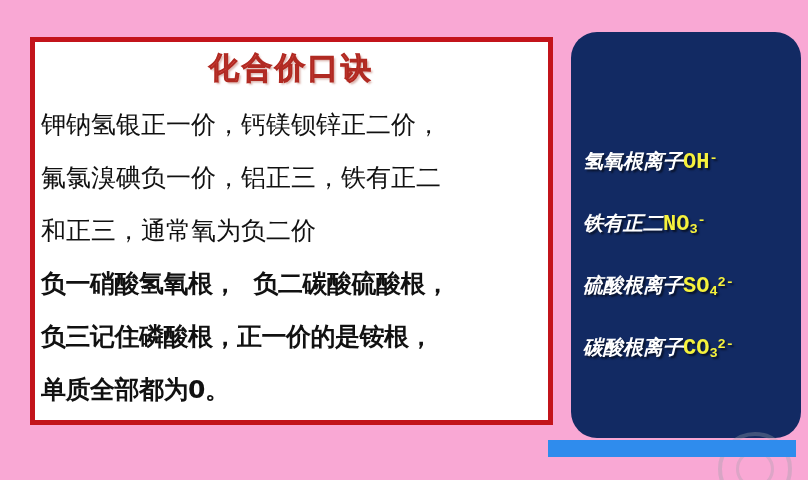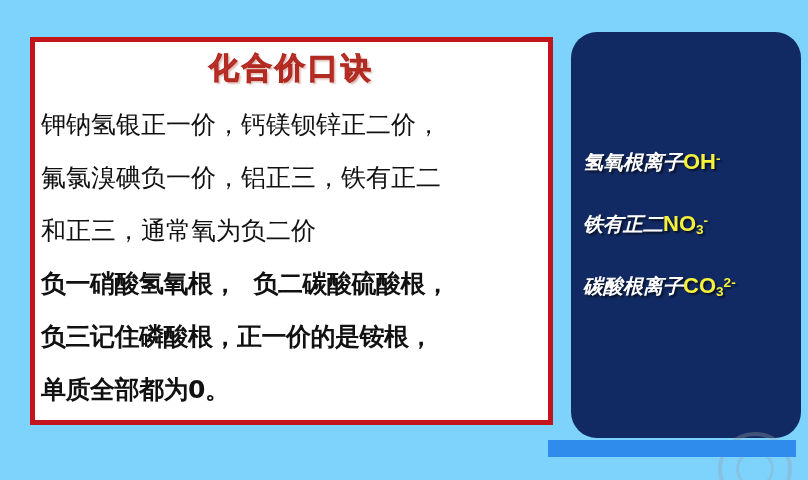--- a/index.html
+++ b/index.html
@@ -11,21 +11,21 @@
     height: 480px;
     background: #ffffff;
     font-family: "DejaVu Sans", "Liberation Sans", sans-serif;
     overflow: hidden;
     position: relative;
   }
   #stage {
     position: relative;
     width: 808px;
     height: 480px;
-    background: #7dd3fc;
+    background: #f9a8d4;
     overflow: hidden;
   }
 
   
   #verse-box {
     position: absolute;
     left: 30px;
     top: 37px;
     width: 523px;
     height: 388px;
@@ -102,21 +102,21 @@
     line-height: 62px;
     color: #ffffff;
     font-weight: bold;
     font-size: 20px;
     white-space: nowrap;
     text-shadow: 2px 2px 2px rgba(0,0,0,0.6);
   }
   .ion-name { color: #ffffff; font-style: italic; }
   .ion-formula {
     color: #f6f23c;
-    font-family: Liberation Sans, sans-serif;
+    font-family: Liberation Mono, monospace;
     font-weight: bold;
     font-size: 22px;
   }
   .ion-formula sub {
     font-size: 0.62em;
     vertical-align: -0.22em;
   }
   .ion-formula sup {
     font-size: 0.62em;
     vertical-align: 0.45em;
@@ -175,20 +175,23 @@
     <div id="ion-list">
 
       <div class="ion-item">
         <span class="ion-name">氢氧根离子</span><span class="ion-formula"><span>OH</span><sub></sub><sup>-</sup></span>
       </div>
 
       <div class="ion-item">
         <span class="ion-name">铁有正二</span><span class="ion-formula"><span>NO</span><sub>3</sub><sup>-</sup></span>
       </div>
 
+      <div class="ion-item">
+        <span class="ion-name">硫酸根离子</span><span class="ion-formula"><span>SO</span><sub>4</sub><sup>2-</sup></span>
+      </div>
 
       <div class="ion-item">
         <span class="ion-name">碳酸根离子</span><span class="ion-formula"><span>CO</span><sub>3</sub><sup>2-</sup></span>
       </div>
 
 
     </div>
   </div>
 
   <div id="watermark"></div>

